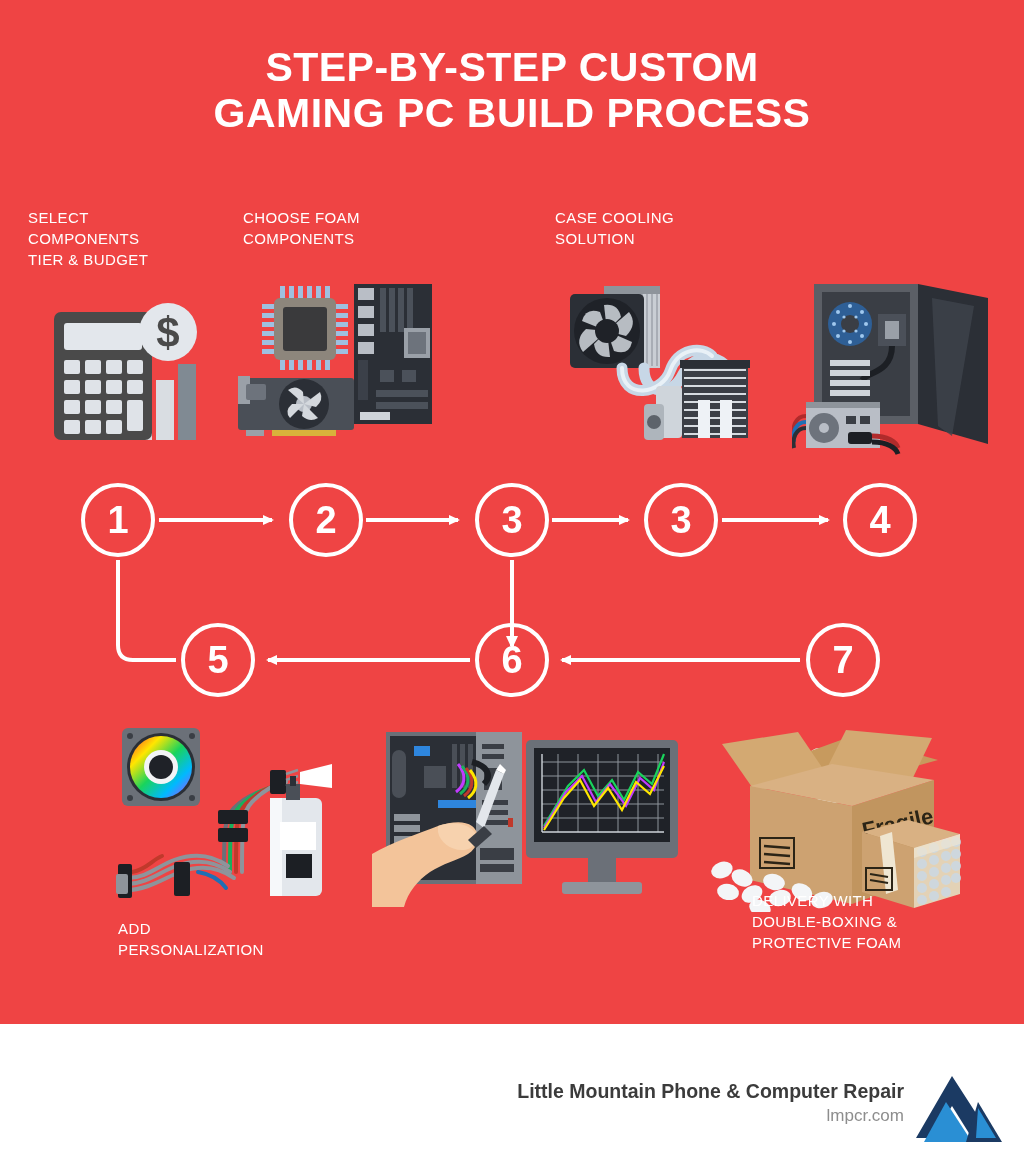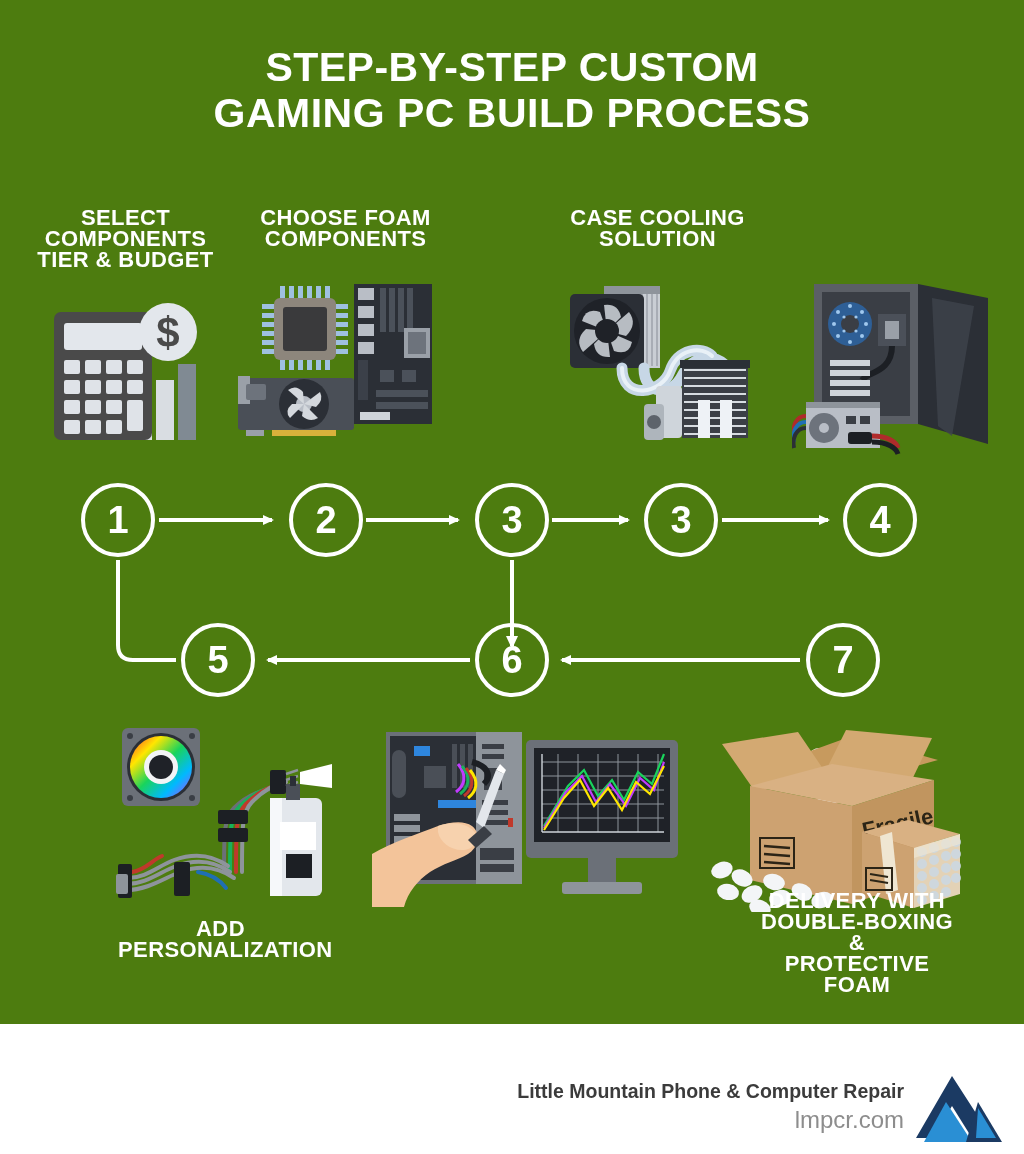--- a/index.html
+++ b/index.html
@@ -8,42 +8,41 @@
     background:#ffffff;
     font-family:"Liberation Sans", sans-serif;
     overflow:hidden;
     position:relative;
   }
   #infographic{
     position:absolute;left:0;top:0;width:1024px;height:1154px;
   }
   .navy-panel{
     position:absolute;left:0;top:0;width:1024px;height:1024px;
-    background:#4d7c0f;
+    background:#ef4444;
   }
   .title{
     position:absolute;left:0;top:44px;width:1024px;
     text-align:center;
     color:#ffffff;
     font-size:41px;
     font-weight:bold;
     letter-spacing:0.5px;
     line-height:46px;
     font-family:"Liberation Sans", sans-serif;
   }
   .title span{display:block;}
 
   
   .caption{
     position:absolute;
     color:#ffffff;
-    font-size:22px;
-    font-weight:bold;
+    font-size:15px;
+    font-weight:normal;
     line-height:21px;
-    text-align:center;
     letter-spacing:0.4px;
   }
   .caption span{display:block;}
 
   
   .illus{position:absolute;}
 
   
   .flow{position:absolute;left:0;top:460px;width:1024px;height:260px;}
   .circle{
@@ -65,21 +64,21 @@
   .footer-text{
     position:absolute;right:120px;top:28px;
     text-align:right;
   }
   .footer-name{
     color:#3b3b3b;font-size:19.5px;font-weight:bold;
     font-family:"Liberation Sans", sans-serif;
     white-space:nowrap;
   }
   .footer-url{
-    color:#8d8d8d;font-size:24px;margin-top:3px;
+    color:#8d8d8d;font-size:17px;margin-top:3px;
     font-family:"Liberation Sans", sans-serif;
   }
   .logo{position:absolute;right:22px;top:20px;width:86px;height:80px;}
 </style>
 </head>
 <body>
 
 <div id="infographic">
 
   <div class="navy-panel">

